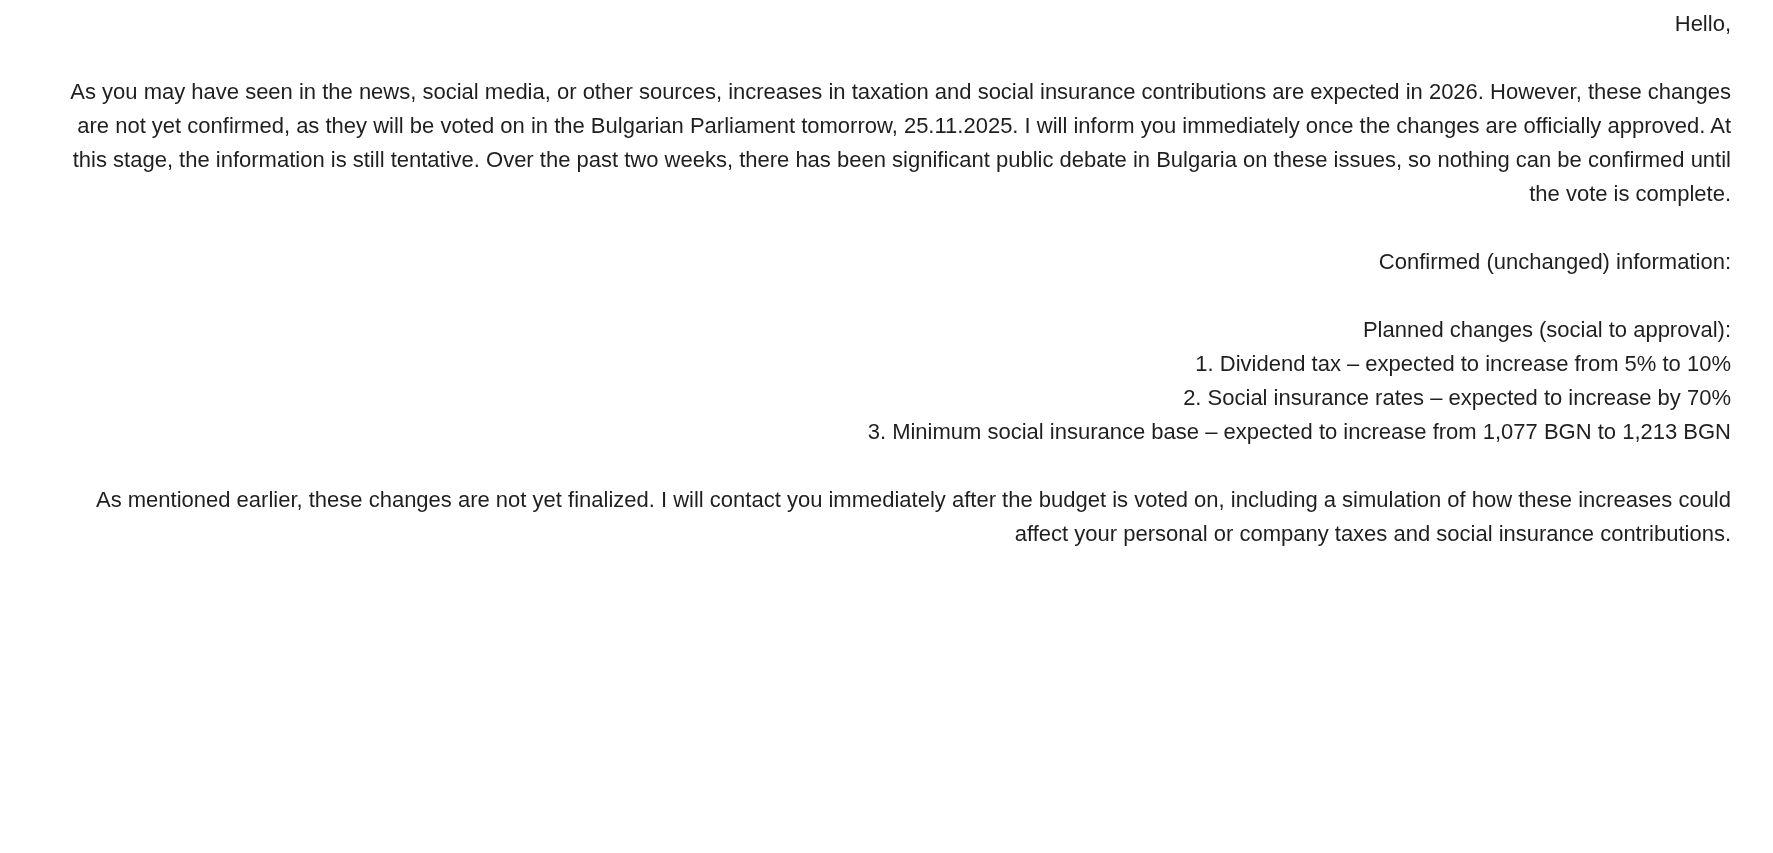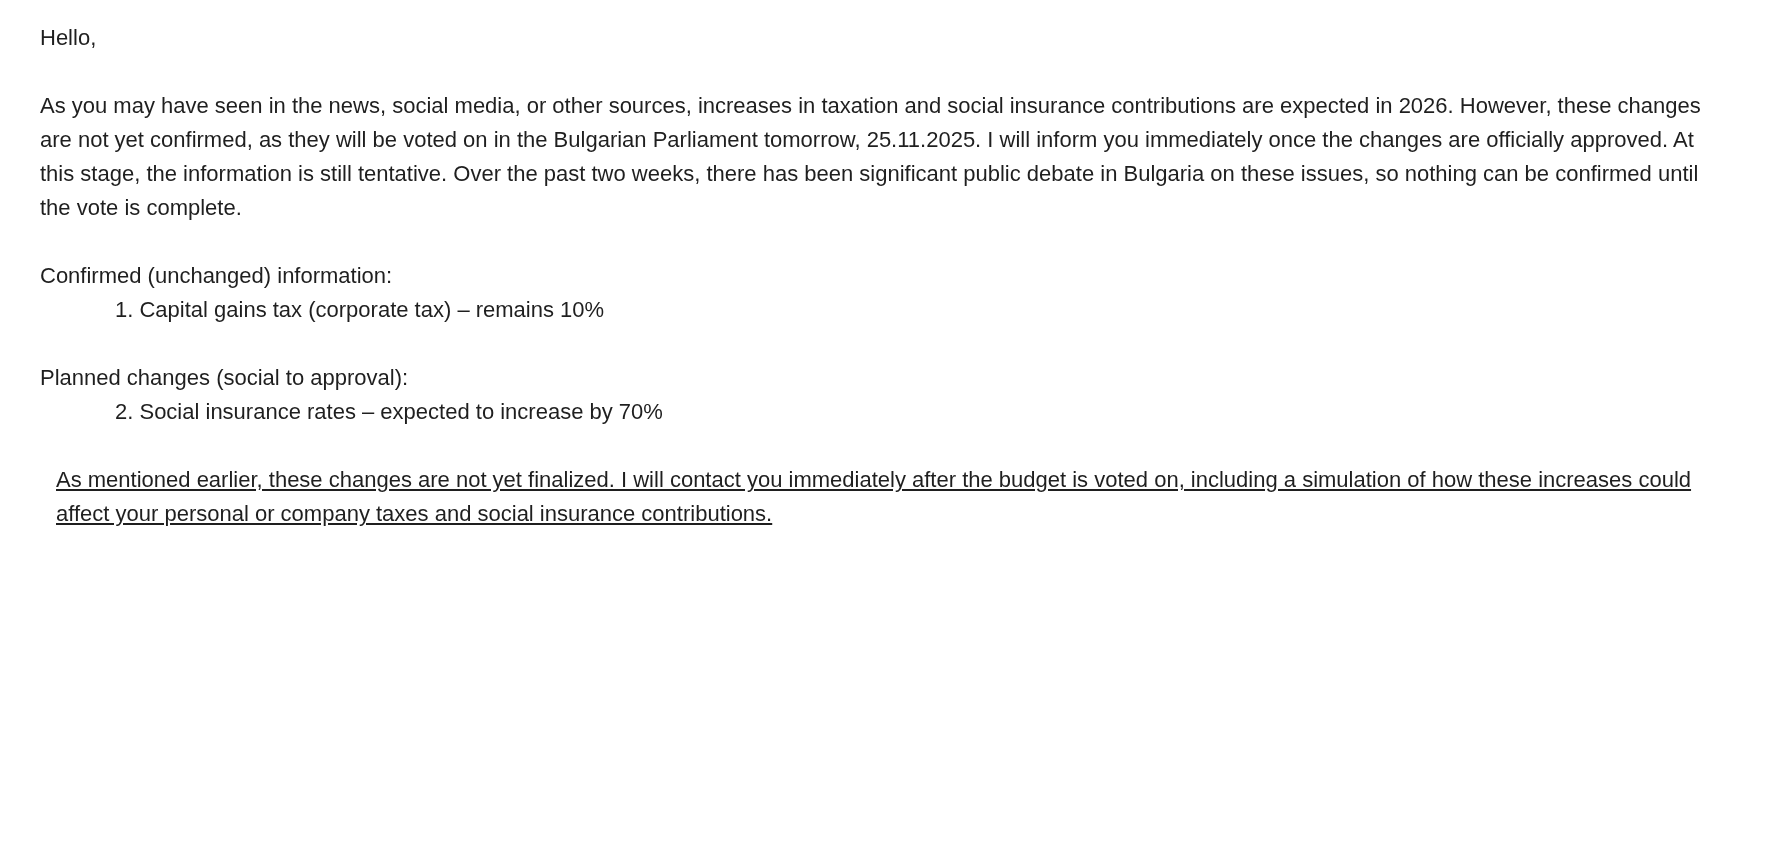--- a/index.html
+++ b/index.html
@@ -11,58 +11,59 @@
     width: 1773px;
     min-height: 853px;
     box-sizing: border-box;
     font-family: "Liberation Sans", sans-serif;
     font-size: 22px;
     line-height: 34px;
     color: #1f1f1f;
   }
   .email-body {
     box-sizing: border-box;
-    padding: 21px 42px 0 40px;
+    padding: 7px 42px 0 40px;
     width: 100%;
+    text-align: right;
   }
   .block {
     margin: 0 0 34px 0;
   }
   .section-heading {
     font-weight: normal;
   }
   .numbered-list {
     margin: 0 0 34px 0;
   }
   .list-item {
     padding-left: 75px;
   }
   .closing {
-    margin: 16px;
-    text-decoration: underline;
+    margin: 0;
   }
 </style>
 </head>
 <body>
 
 <div class="email-body">
 
   <div class="block">Hello,</div>
 
   <div class="block">As you may have seen in the news, social media, or other sources, increases in taxation and social insurance contributions are expected in 2026. However, these changes are not yet confirmed, as they will be voted on in the Bulgarian Parliament tomorrow, 25.11.2025. I will inform you immediately once the changes are officially approved. At this stage, the information is still tentative. Over the past two weeks, there has been significant public debate in Bulgaria on these issues, so nothing can be confirmed until the vote is complete.</div>
 
   <div>
     <div class="section-heading">Confirmed (unchanged) information:</div>
     <div class="numbered-list">
-      <div class="list-item">1. Capital gains tax (corporate tax) – remains 10%</div>
     </div>
   </div>
 
   <div>
     <div class="section-heading">Planned changes (social to approval):</div>
     <div class="numbered-list">
+      <div class="list-item">1. Dividend tax – expected to increase from 5% to 10%</div>
       <div class="list-item">2. Social insurance rates – expected to increase by 70%</div>
+      <div class="list-item">3. Minimum social insurance base – expected to increase from 1,077 BGN to 1,213 BGN</div>
     </div>
   </div>
 
   <div class="closing">As mentioned earlier, these changes are not yet finalized. I will contact you immediately after the budget is voted on, including a simulation of how these increases could affect your personal or company taxes and social insurance contributions.</div>
 
 </div>
 
 </body></html>

